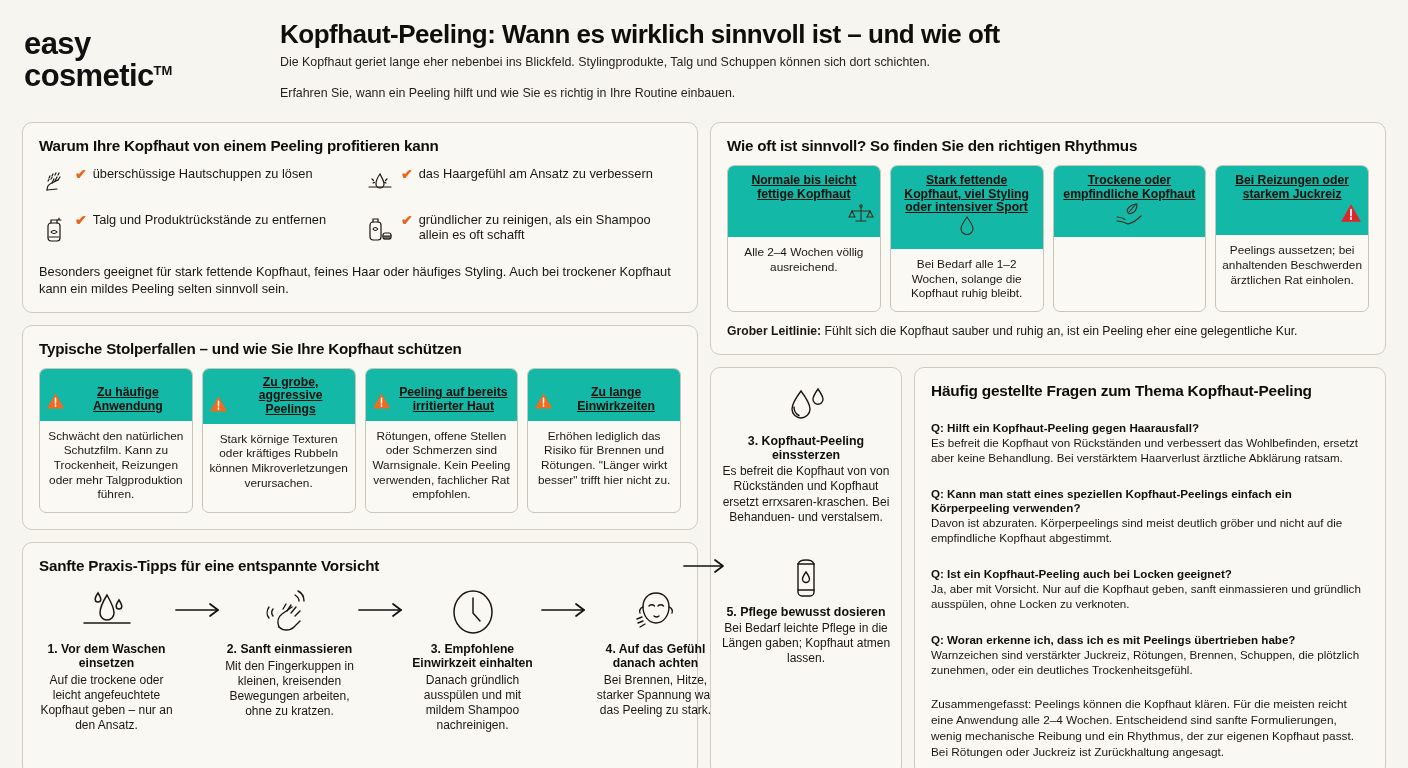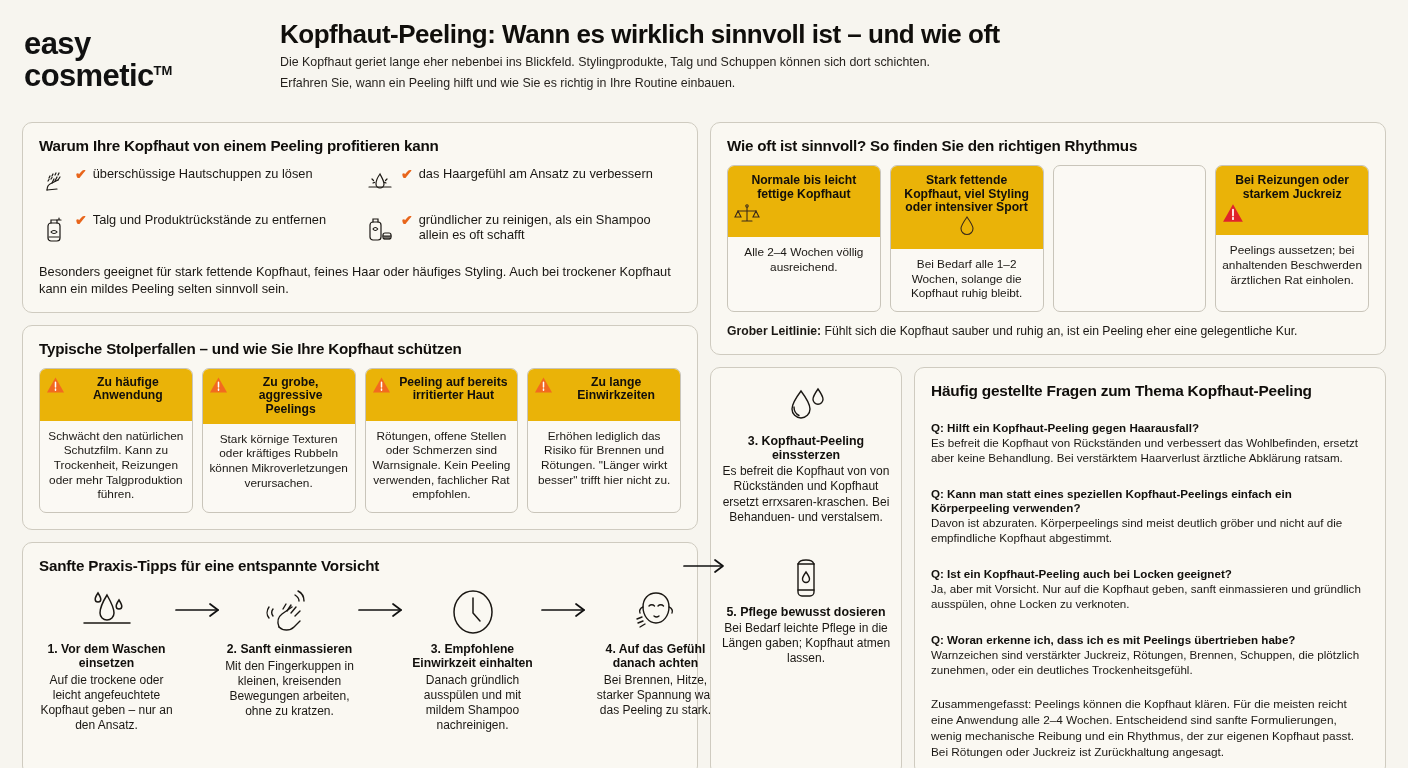--- a/index.html
+++ b/index.html
@@ -38,21 +38,21 @@
   .bicon { flex: 0 0 30px; width: 30px; height: 34px; display: flex; align-items: center; justify-content: center; }
   .bicon svg { display: block; }
   .bcheck { color: #E8651B; font-size: 14px; font-weight: 700; line-height: 17px; flex: 0 0 auto; }
   .btext { font-size: 12.8px; line-height: 1.2; color: #1A1713; }
   .benefit-note { margin-top: 11px; font-size: 12.8px; line-height: 1.35; color: #1A1713; }
 
   
   .p-pitfalls { padding: 14px 16px 16px 16px; }
   .card-row { display: flex; gap: 9px; margin-top: 11px; }
   .card { flex: 1 1 0; border: 1px solid #C9C5BA; border-radius: 7px; overflow: hidden; background: #FBF9F4; display: flex; flex-direction: column; }
-  .card-head { background: #eab308; padding: 7px 6px; display: flex; align-items: flex-start; justify-content: center; gap: 5px; min-height: 52px; }
+  .card-head { background: #14b8a6; padding: 7px 6px; display: flex; align-items: flex-end; justify-content: center; gap: 5px; min-height: 52px; text-decoration: underline; }
   .card-head-txt { font-size: 12.2px; font-weight: 800; line-height: 1.12; text-align: center; color: #110F0C; }
   .card-body { padding: 8px 6px 10px 6px; font-size: 11.8px; line-height: 1.25; text-align: center; color: #1A1713; flex: 1; }
   .warn-tri { flex: 0 0 auto; }
 
   
   .p-rhythm { padding: 14px 16px 14px 16px; }
   .rh-head { flex-direction: column; gap: 2px; min-height: 66px; padding: 8px 6px; }
   .rh-inline { display: inline-flex; align-items: center; gap: 0; justify-content: center; flex-wrap: wrap; }
   .leitlinie { margin-top: 12px; font-size: 12.2px; line-height: 1.3; color: #1A1713; }
   .leitlinie b { font-weight: 800; }
@@ -91,21 +91,21 @@
 <div class="page">
 
   <div class="header">
     <div class="brand">
       <div class="brand-line">easy</div>
       <div class="brand-line"><span class="brand-line2">cosmetic</span><span class="brand-tm">TM</span></div>
     </div>
     <div class="head-text">
       <div class="head-title">Kopfhaut-Peeling: Wann es wirklich sinnvoll ist – und wie oft</div>
       <div class="head-sub">Die Kopfhaut geriet lange eher nebenbei ins Blickfeld. Stylingprodukte, Talg und Schuppen können sich dort schichten.</div>
-      <div class="head-sub" style="margin-top:4px">Erfahren Sie, wann ein Peeling hilft und wie Sie es richtig in Ihre Routine einbauen.</div>
+      <div class="head-sub" style="margin-top:14px">Erfahren Sie, wann ein Peeling hilft und wie Sie es richtig in Ihre Routine einbauen.</div>
     </div>
   </div>
 
   <div class="cols">
 
     <div class="col-left">
 
       <div class="panel p-benefits">
         <div class="panel-title">Warum Ihre Kopfhaut von einem Peeling profitieren kann</div>
         <div class="benefit-grid">
@@ -338,20 +338,32 @@
                   <svg width="18" height="22" viewBox="0 0 18 22" fill="none" stroke="#3A2A1A" stroke-width="1.1" stroke-linecap="round">
                       <path d="M9 2C5.5 7 3 11 3 13.5a6 6 0 0012 0C15 11 12.5 7 9 2z"></path>
                     </svg>
                 </span>
               </span>
             </div>
             <div class="card-body">Bei Bedarf alle 1–2 Wochen, solange die Kopfhaut ruhig bleibt.</div>
           </div>
 
           <div class="card">
+            <div class="card-head rh-head">
+              <span class="rh-inline">
+                <span class="card-head-txt">Trockene oder empfindliche Kopfhaut</span>
+                <span>
+                  <svg width="30" height="24" viewBox="0 0 30 24" fill="none" stroke="#3A2A1A" stroke-width="1.1" stroke-linecap="round">
+                    <path d="M13 9c3-5 8-6 10-6 0 3-1 8-6 9.5-2 .6-3.4-.4-4-3.5z"></path>
+                    <path d="M22 3l-7 8"></path>
+                    <path d="M3 16c3 0 6 1 8 2.5M3 20c4 0 8 1.5 11 3 4-1 9-4 13-8"></path>
+                  </svg>
+                </span>
+              </span>
+            </div>
           </div>
 
           <div class="card">
             <div class="card-head rh-head">
               <span class="card-head-txt">Bei Reizungen oder starkem Juckreiz</span>
               <span>
                 <svg width="22" height="20" viewBox="0 0 20 18">
                     <path d="M10 1 19 17H1z" fill="#E0242B"></path>
                     <path d="M10 6v5.2M10 13.3v1.3" stroke="#fff" stroke-width="1.6" stroke-linecap="round"></path>
                   </svg>

